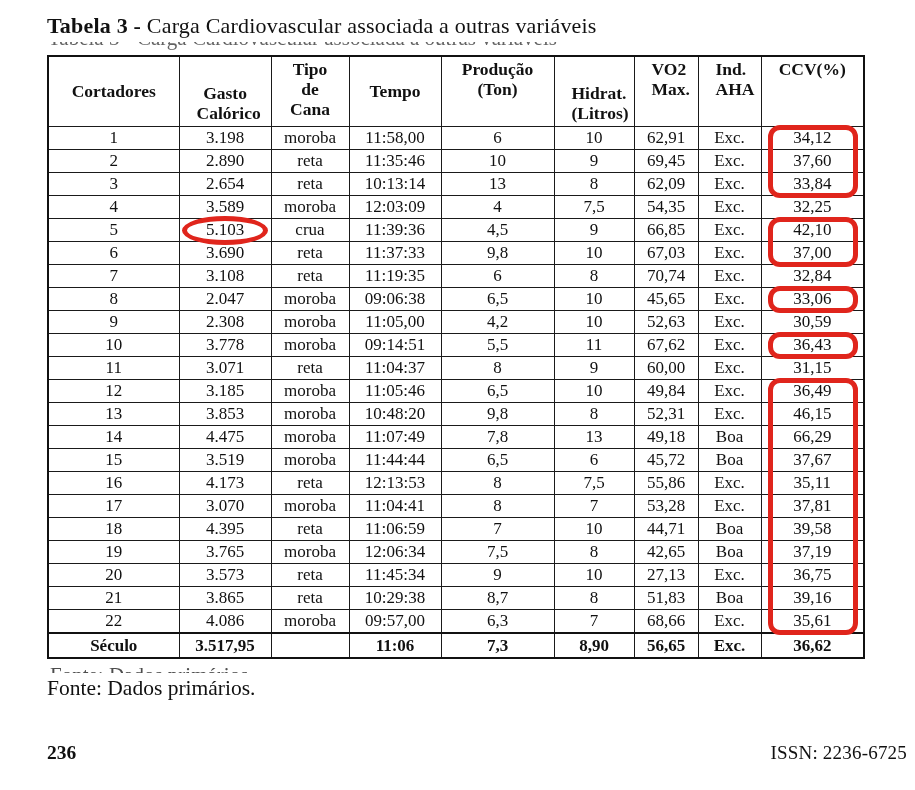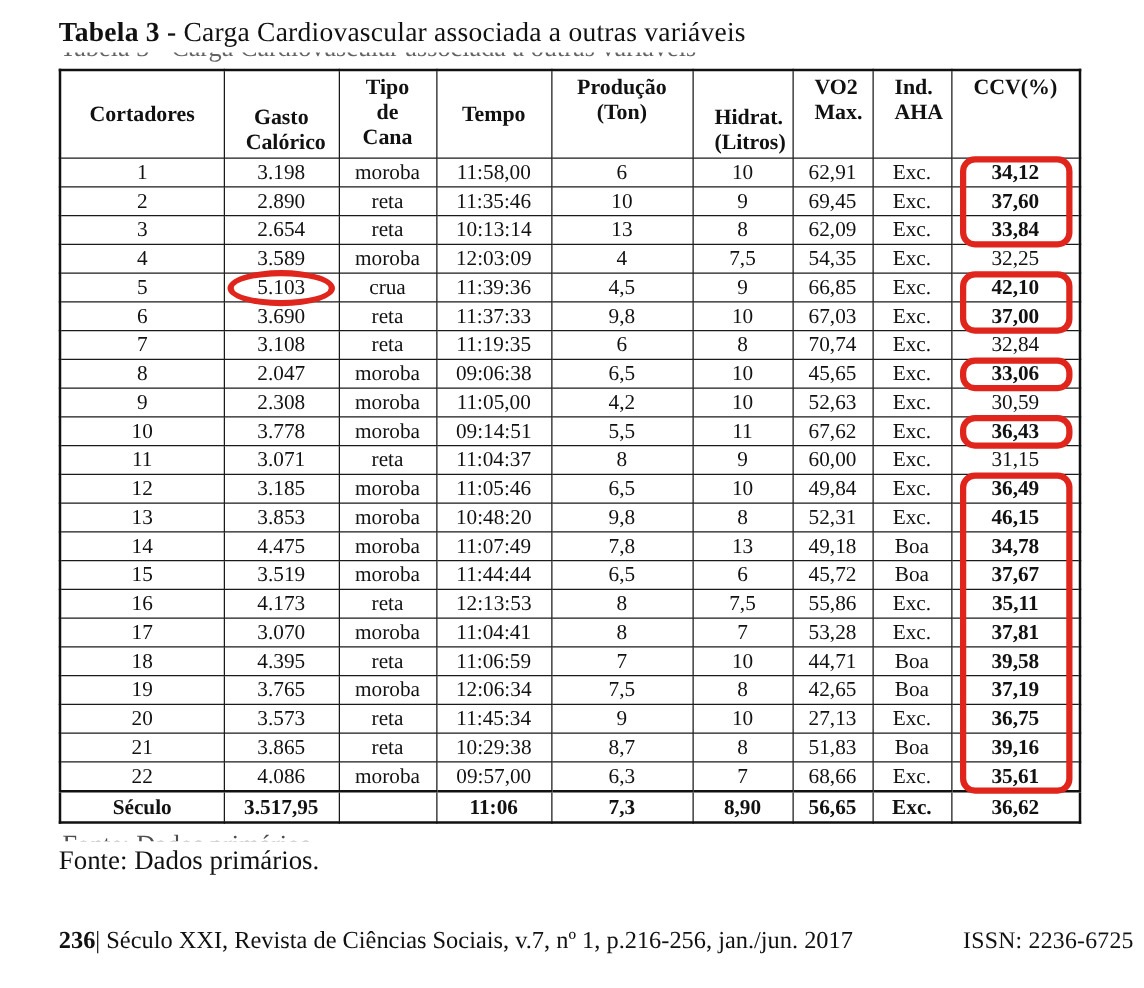--- a/index.html
+++ b/index.html
@@ -12,21 +12,21 @@
   .title-echo span{display:block;font-size:21px;line-height:21px;margin-top:-14px;white-space:nowrap;}
 
   table{position:absolute;left:47px;top:55px;width:816px;border-collapse:collapse;
         table-layout:fixed;border:2.5px solid #111;}
   th,td{border:1.5px solid #1a1a1a;text-align:center;padding:0;overflow:hidden;}
   th{font-size:17.5px;line-height:20px;height:64px;padding:2px 17px 3px;font-weight:bold;}
   th.va-top{vertical-align:top}
   th.va-mid{vertical-align:middle}
   th.va-low{vertical-align:bottom}
   td{font-size:17px;height:22px;line-height:22px;}
-  td.bold{font-weight:bold;}
+  td.bold{font-weight:normal;}
   tr.media td{font-weight:bold;border-top:2.5px solid #111;height:23px;}
 
   .fonte-echo{position:absolute;left:50px;top:663px;height:10px;width:320px;overflow:hidden;color:#2e2e2e;opacity:.85;}
   .fonte-echo span{display:block;font-size:21px;line-height:24px;white-space:nowrap;}
   .fonte{position:absolute;left:47px;top:676px;font-size:21.5px;}
 
   .footer{position:absolute;left:47px;right:8px;top:742px;display:flex;align-items:flex-start;
           font-size:19.5px;white-space:nowrap;}
   .pgnum{font-weight:bold;}
   .issn{margin-left:auto;font-size:19px;letter-spacing:.2px;}
@@ -257,21 +257,21 @@
 
         <tr>
           <td>14</td>
           <td>4.475</td>
           <td>moroba</td>
           <td>11:07:49</td>
           <td>7,8</td>
           <td>13</td>
           <td>49,18</td>
           <td>Boa</td>
-          <td class="bold">34,78</td>
+          <td class="bold">66,29</td>
         </tr>
 
         <tr>
           <td>15</td>
           <td>3.519</td>
           <td>moroba</td>
           <td>11:44:44</td>
           <td>6,5</td>
           <td>6</td>
           <td>45,72</td>
@@ -378,21 +378,20 @@
   </table>
 
   <div class="fonte-echo">
     <span>Fonte: Dados primários.</span>
   </div>
 
   <div class="fonte">Fonte: Dados primários.</div>
 
   <div class="footer">
     <span class="pgnum">236</span>
-      <span>| Século XXI, Revista de Ciências Sociais, v.7, nº 1, p.216-256, jan./jun. 2017</span>
       <span class="issn">ISSN: 2236-6725</span>
   </div>
 
 <div class="annot annot-box" style="left: 767.5px; top: 124.5px; width: 80px; height: 63px; border-color: rgb(224, 37, 28);"></div>
     <div class="annot annot-box" style="left: 767.5px; top: 216.5px; width: 80px; height: 40px; border-color: rgb(224, 37, 28);"></div>
     <div class="annot annot-box" style="left: 767.5px; top: 285.5px; width: 80px; height: 17px; border-color: rgb(224, 37, 28);"></div>
     <div class="annot annot-box" style="left: 767.5px; top: 331.5px; width: 80px; height: 17px; border-color: rgb(224, 37, 28);"></div>
     <div class="annot annot-box" style="left: 767.5px; top: 377.5px; width: 80px; height: 247.5px; border-color: rgb(224, 37, 28);"></div>
     <div class="annot annot-ellipse" style="left: 182px; top: 215.5px; width: 76px; height: 19px; border-color: rgb(224, 37, 28);"></div>
   </div>

